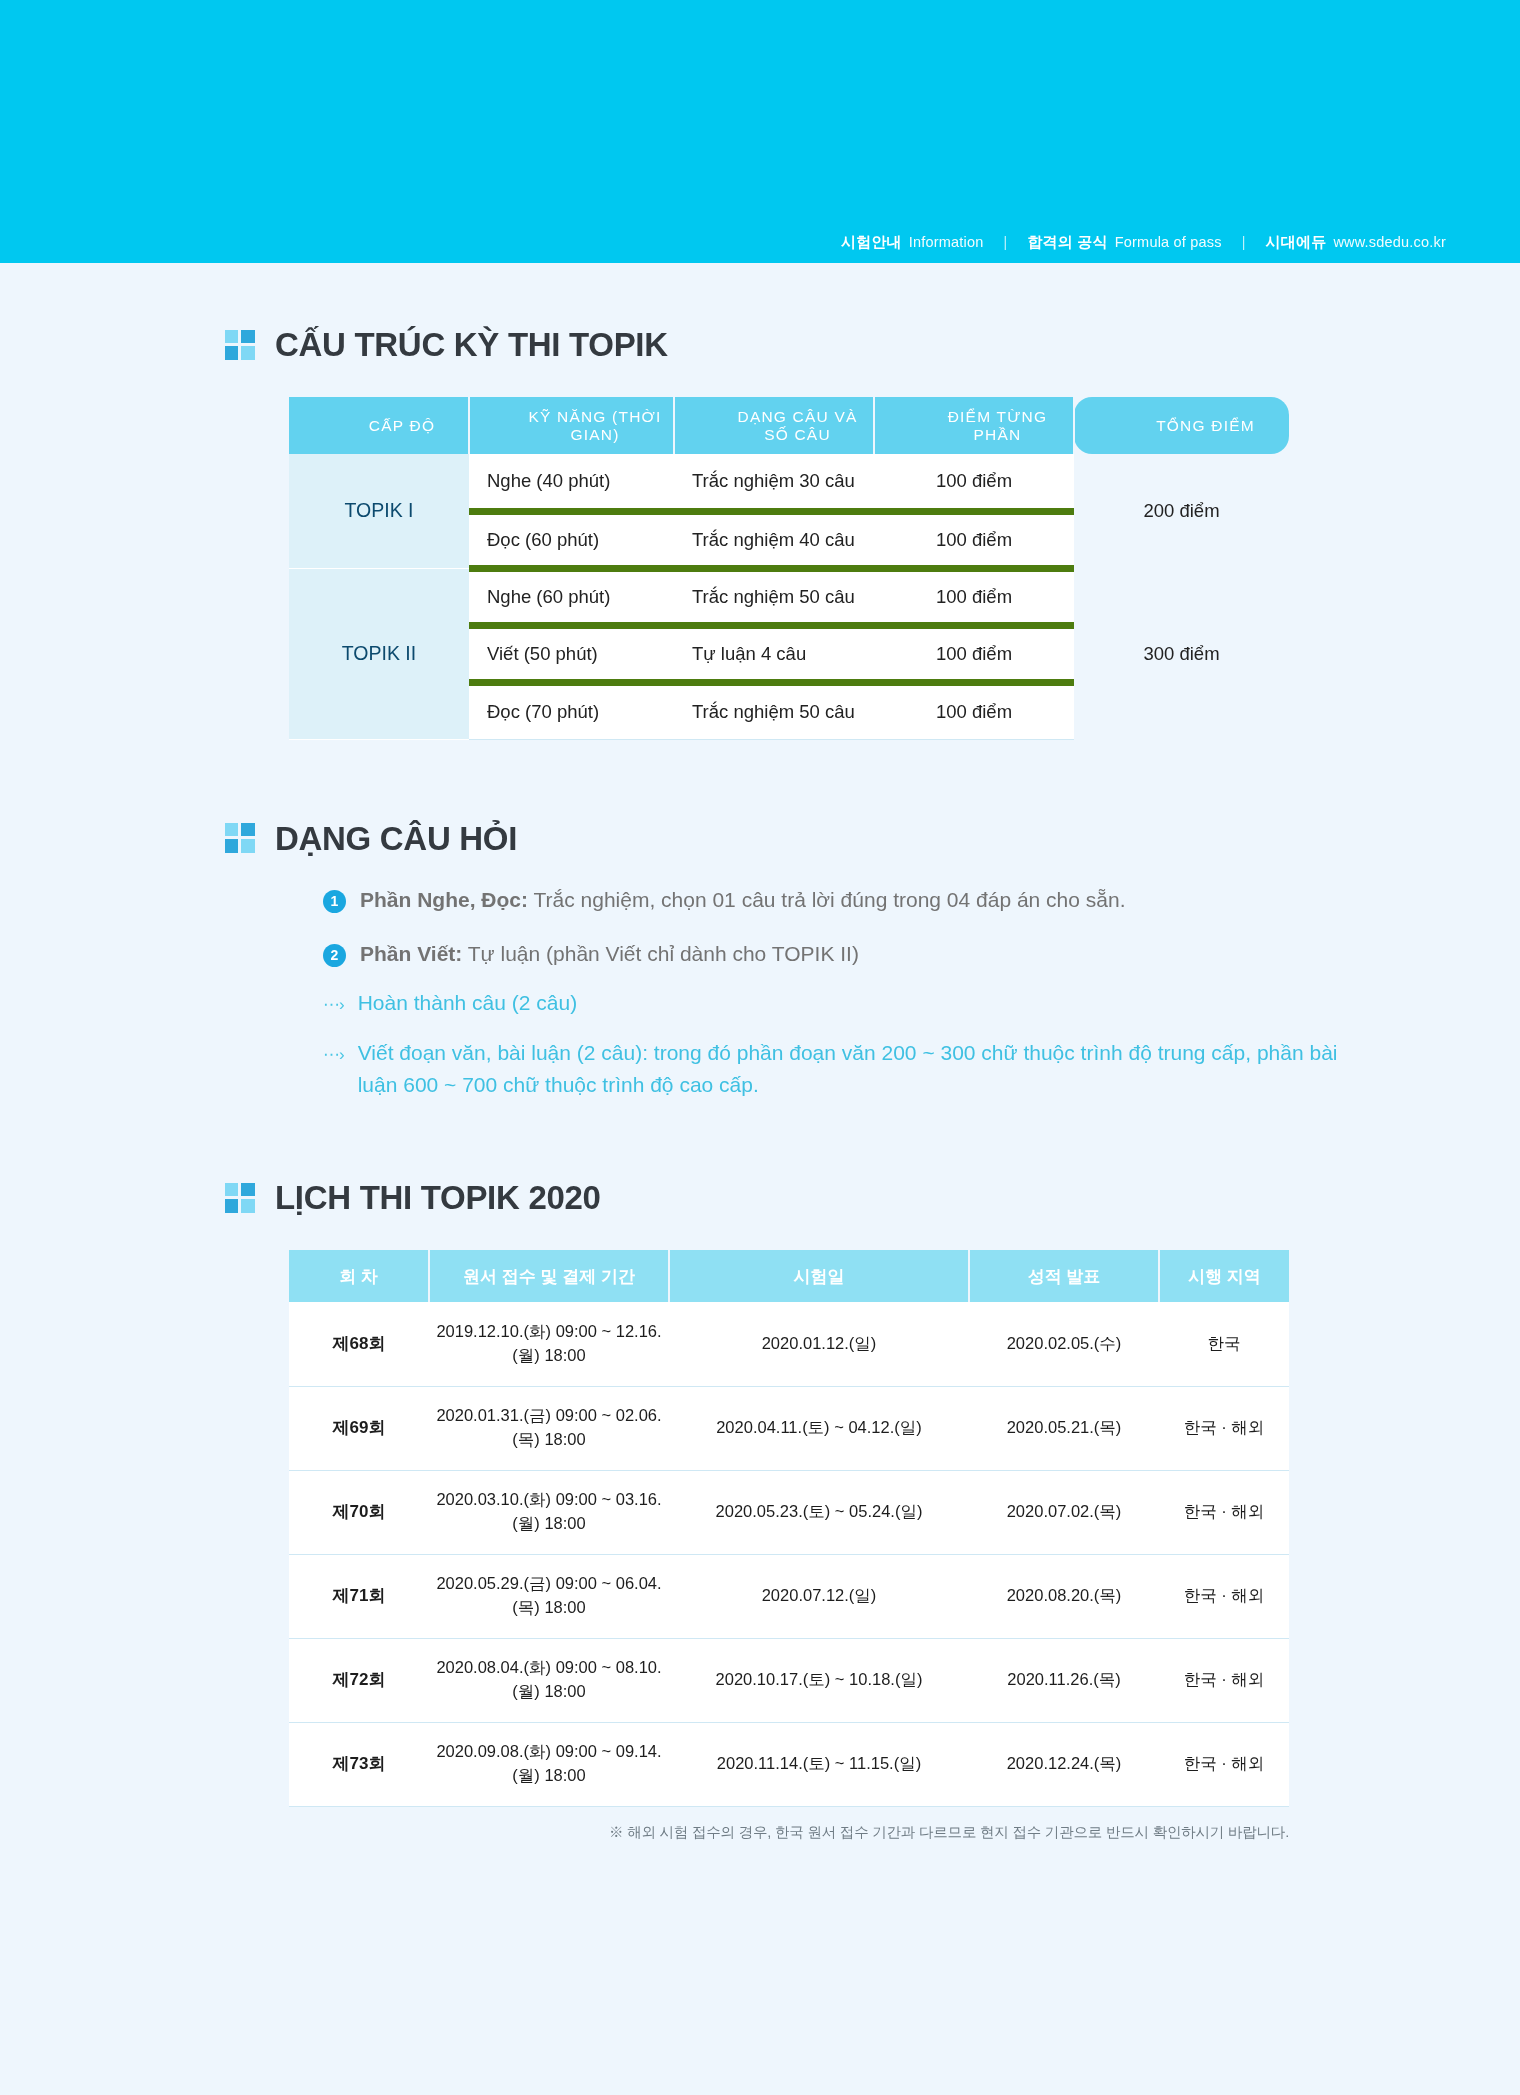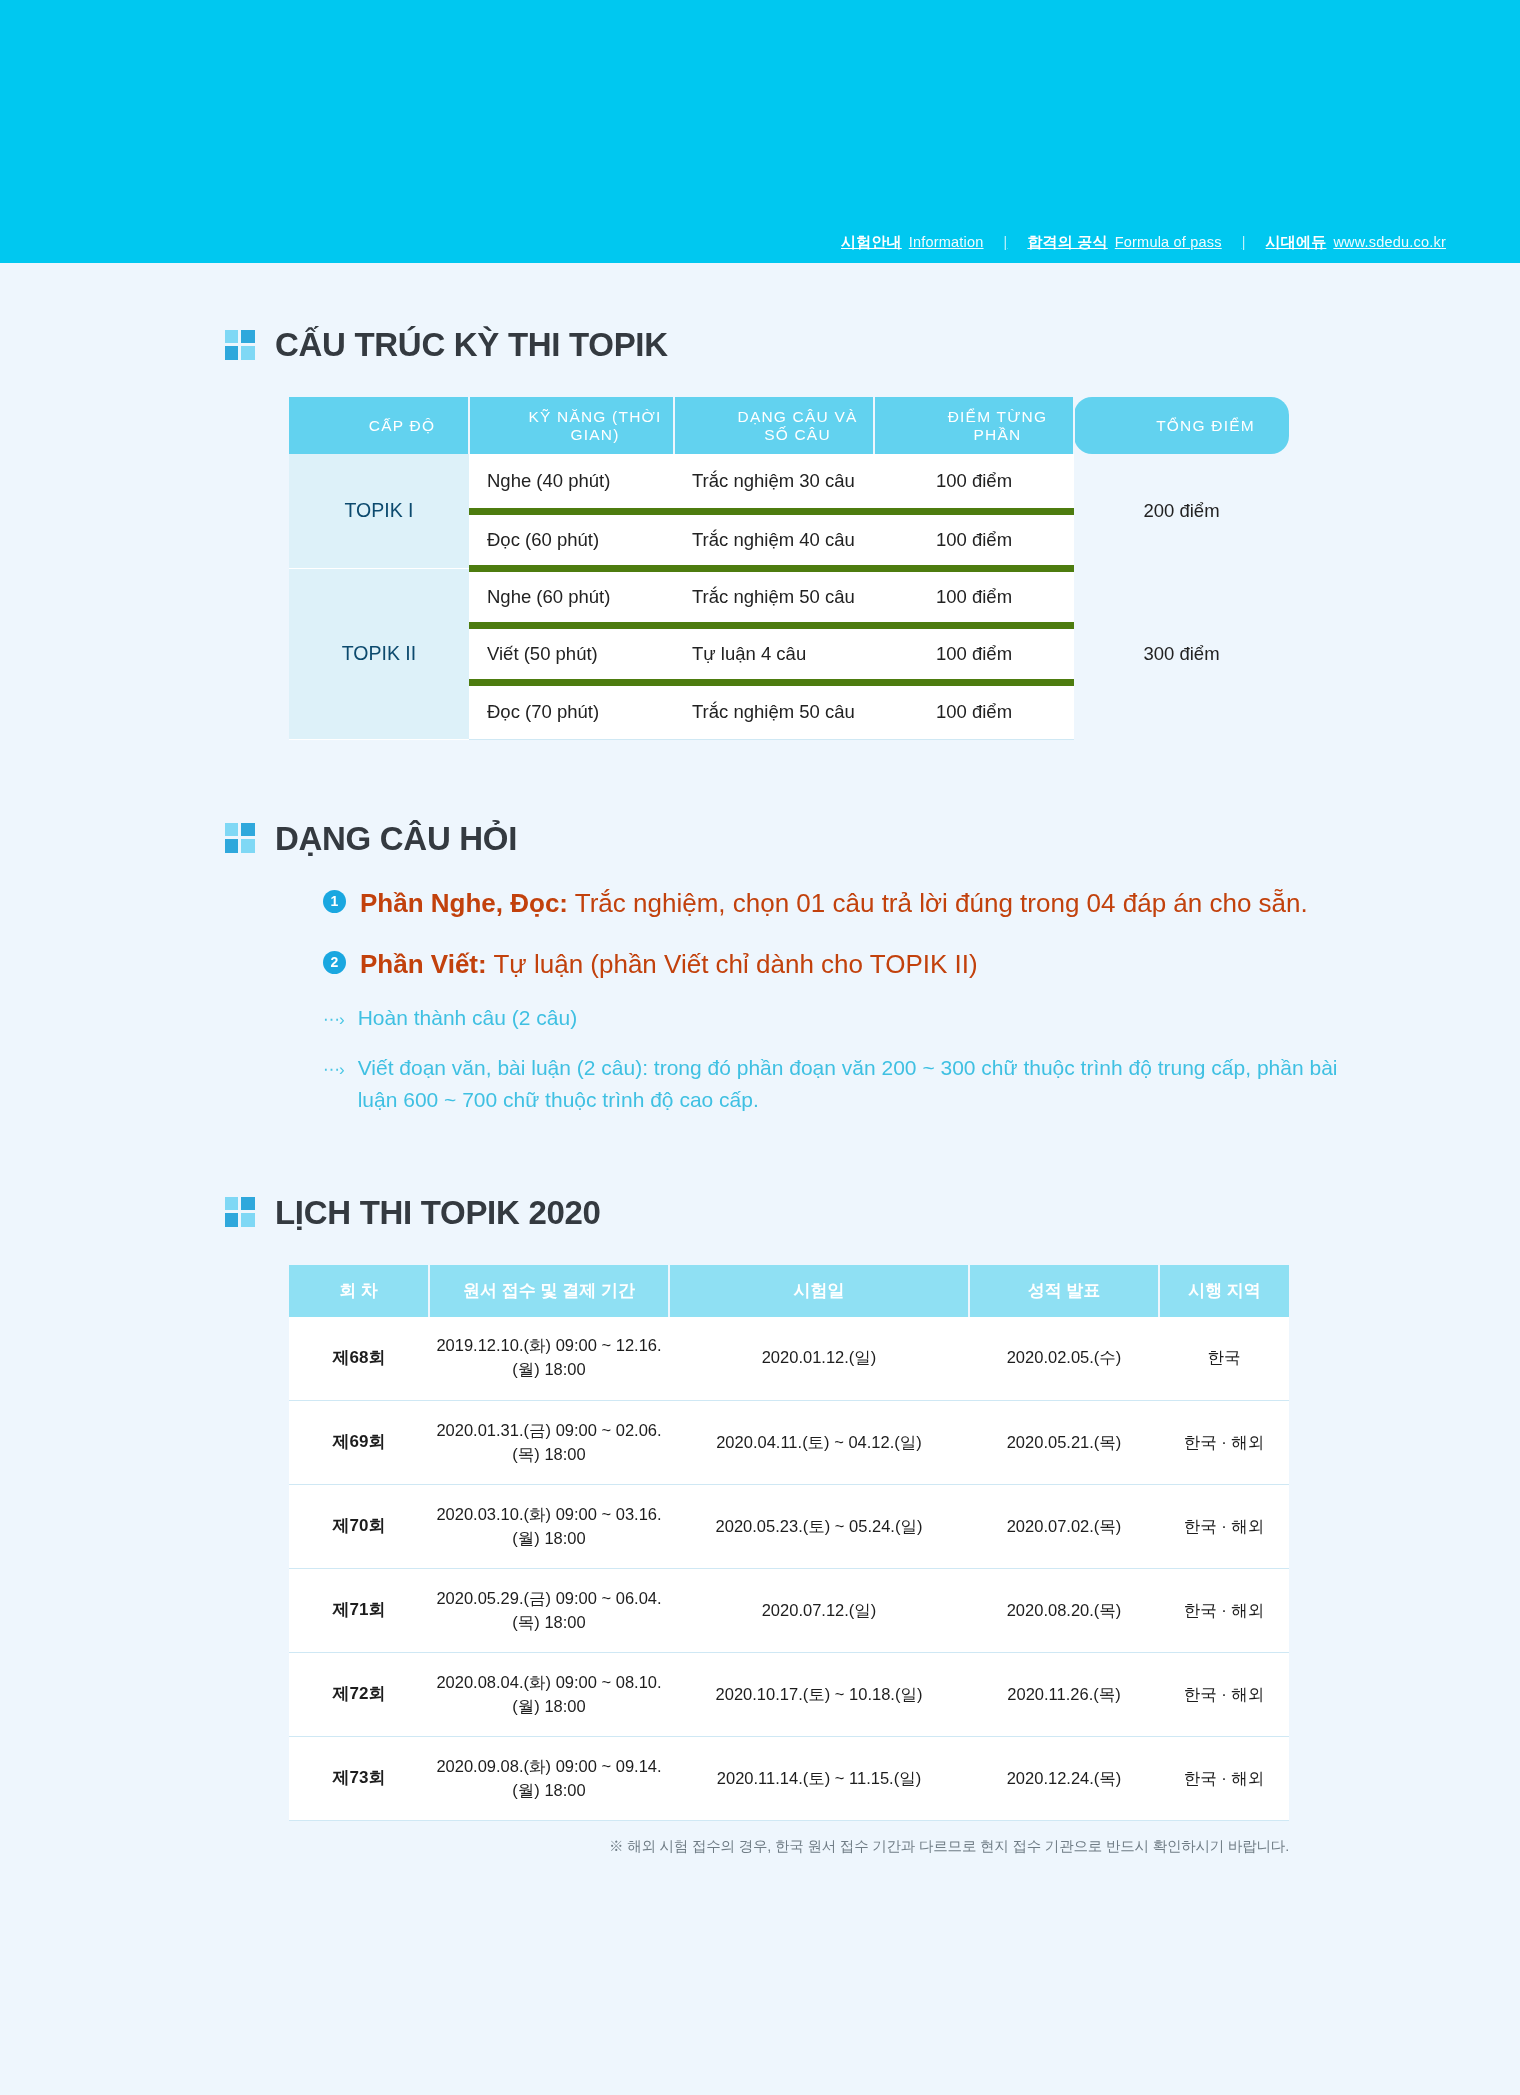--- a/index.html
+++ b/index.html
@@ -32,21 +32,20 @@
     width: 1520px;
     height: 42px;
     display: flex;
     align-items: center;
     justify-content: flex-end;
     padding-right: 74px;
     box-sizing: border-box;
     font-size: 15.5px;
     color: #ffffff;
     letter-spacing: 0.2px;
-    text-decoration: underline;
   }
   .banner-footer .grp {
     display: flex;
     align-items: baseline;
     gap: 7px;
   }
   .banner-footer .ko {
     font-weight: bold;
     font-size: 15px;
   }
@@ -164,22 +163,22 @@
     background: #1aa7e0;
     color: #fff;
     font-size: 14px;
     line-height: 23px;
     text-align: center;
     flex: none;
     margin-top: 5px;
     font-weight: bold;
   }
   .q-text {
-    font-size: 26px;
-    color: #c2410c;
+    font-size: 21px;
+    color: #737373;
     line-height: 1.45;
   }
   .q-text b { font-weight: bold; }
 
   .sub-item {
     display: flex;
     align-items: flex-start;
     gap: 14px;
     margin-bottom: 18px;
   }

